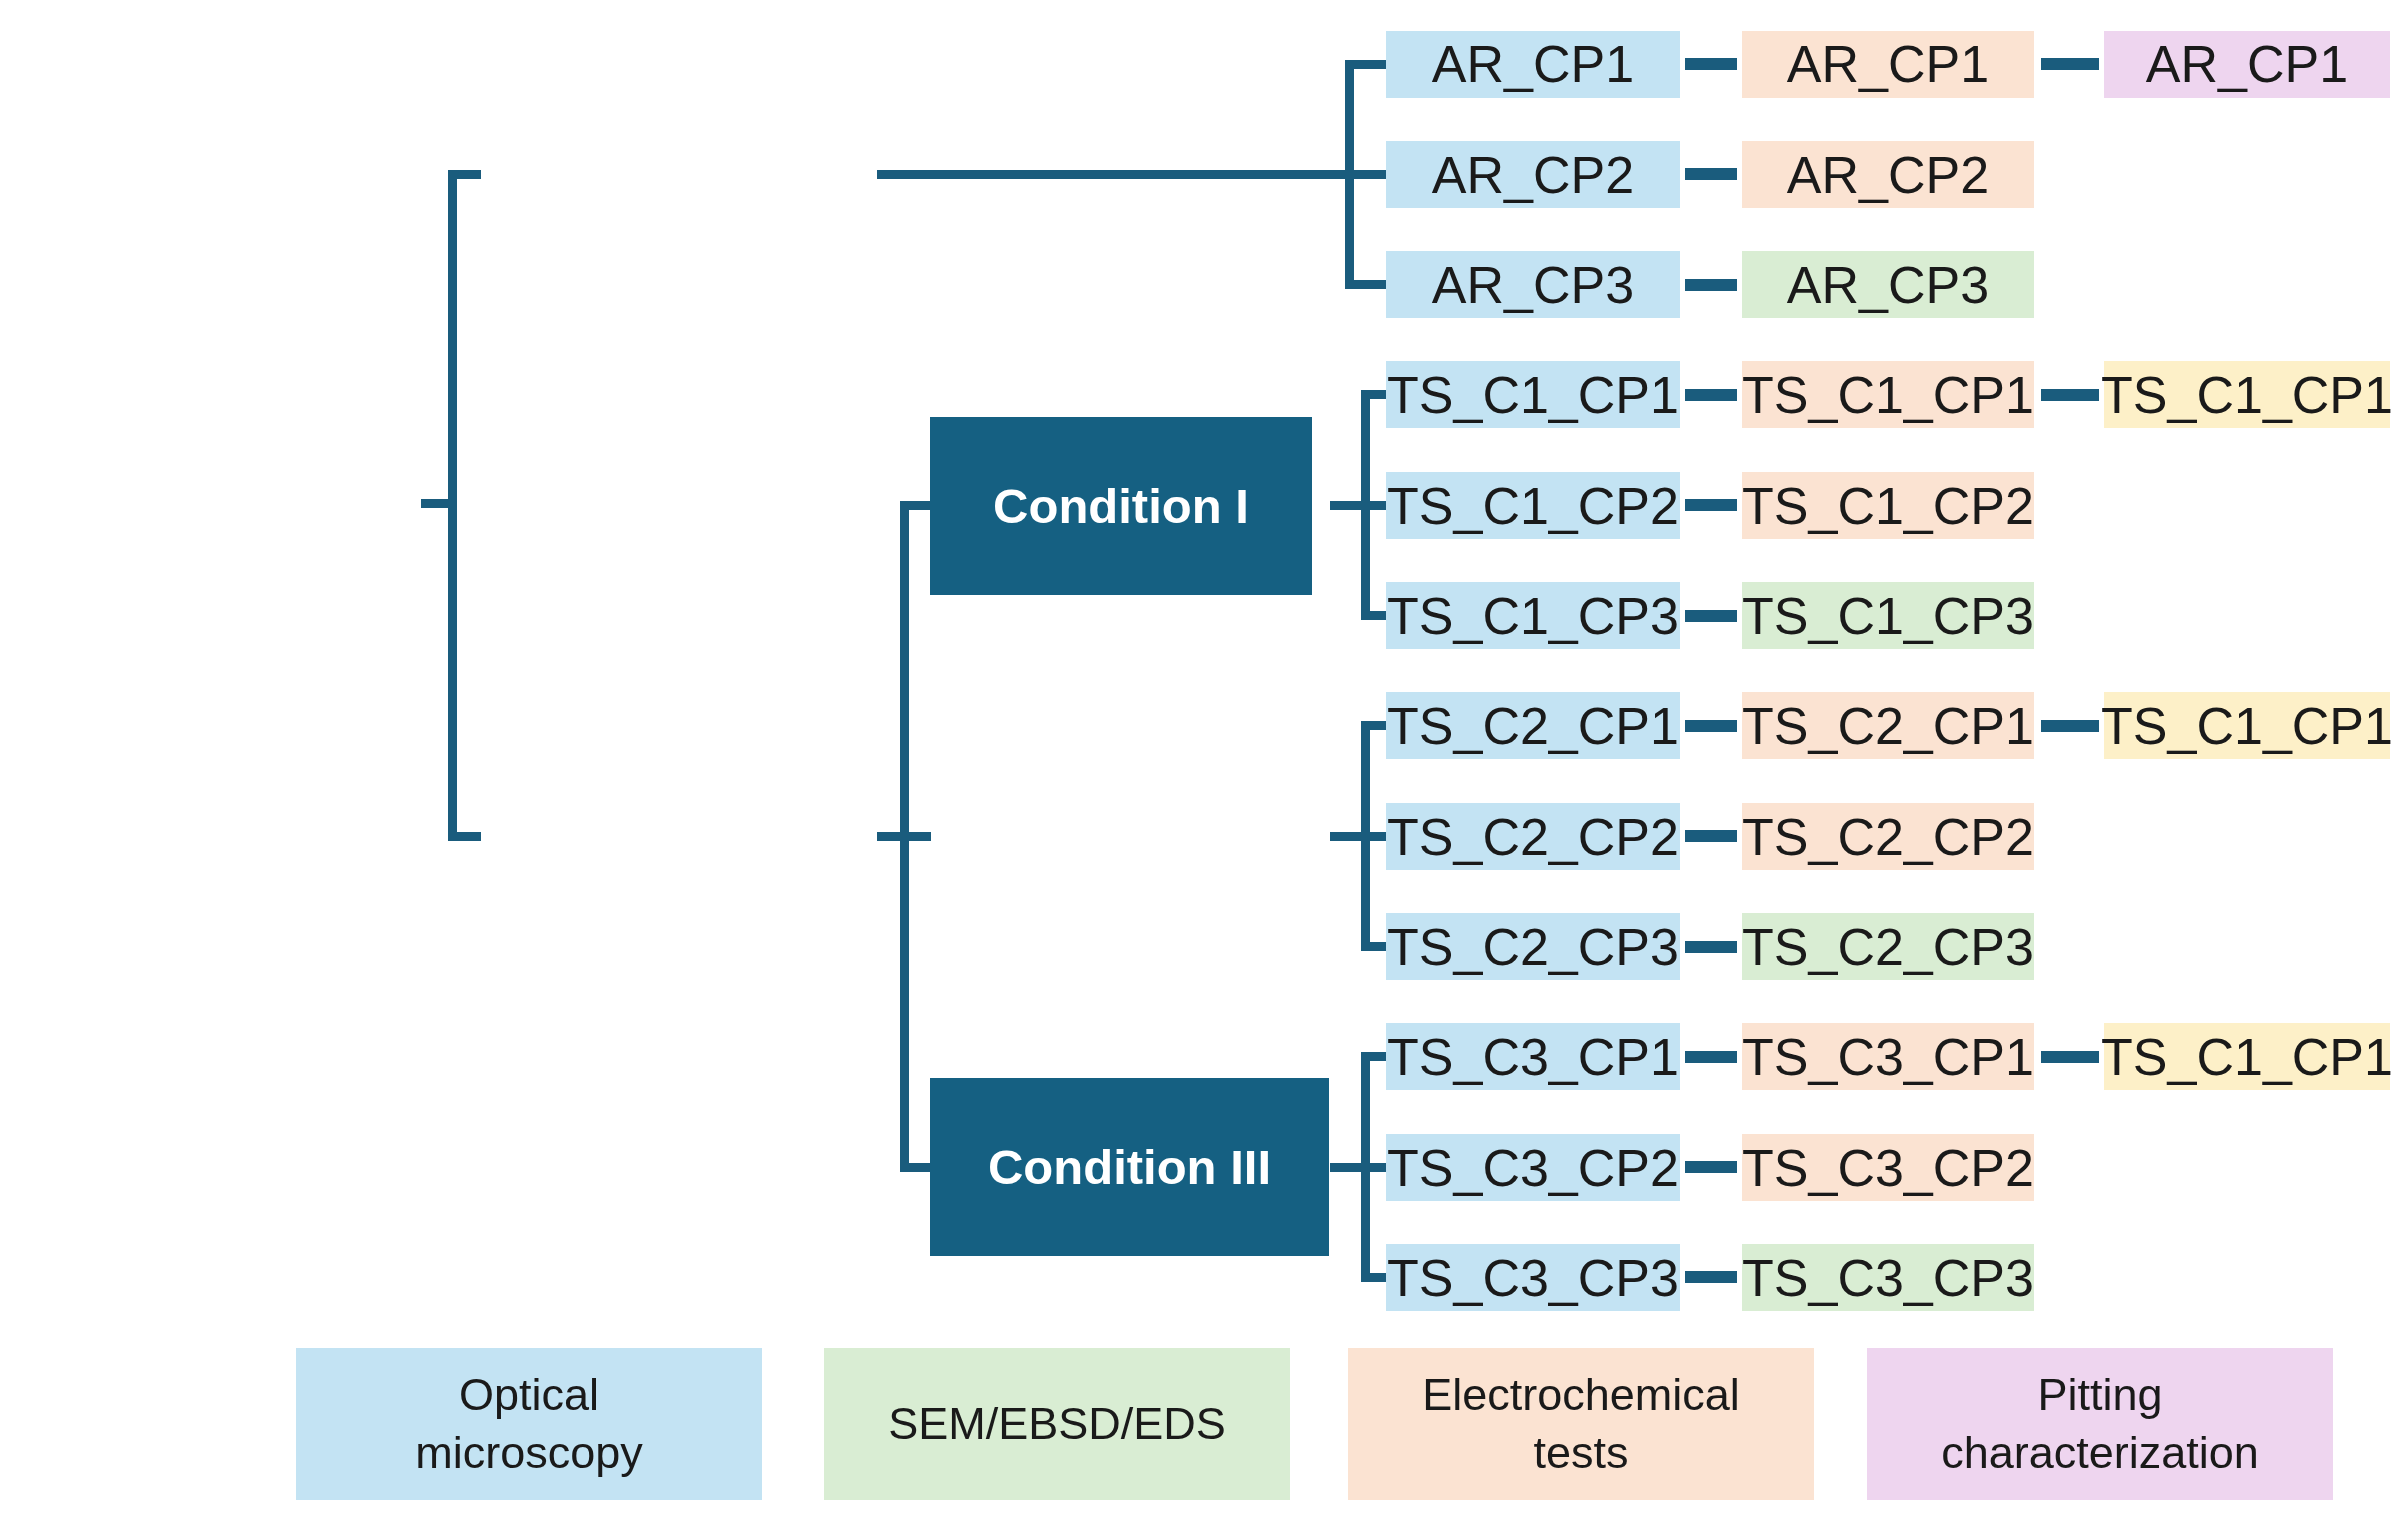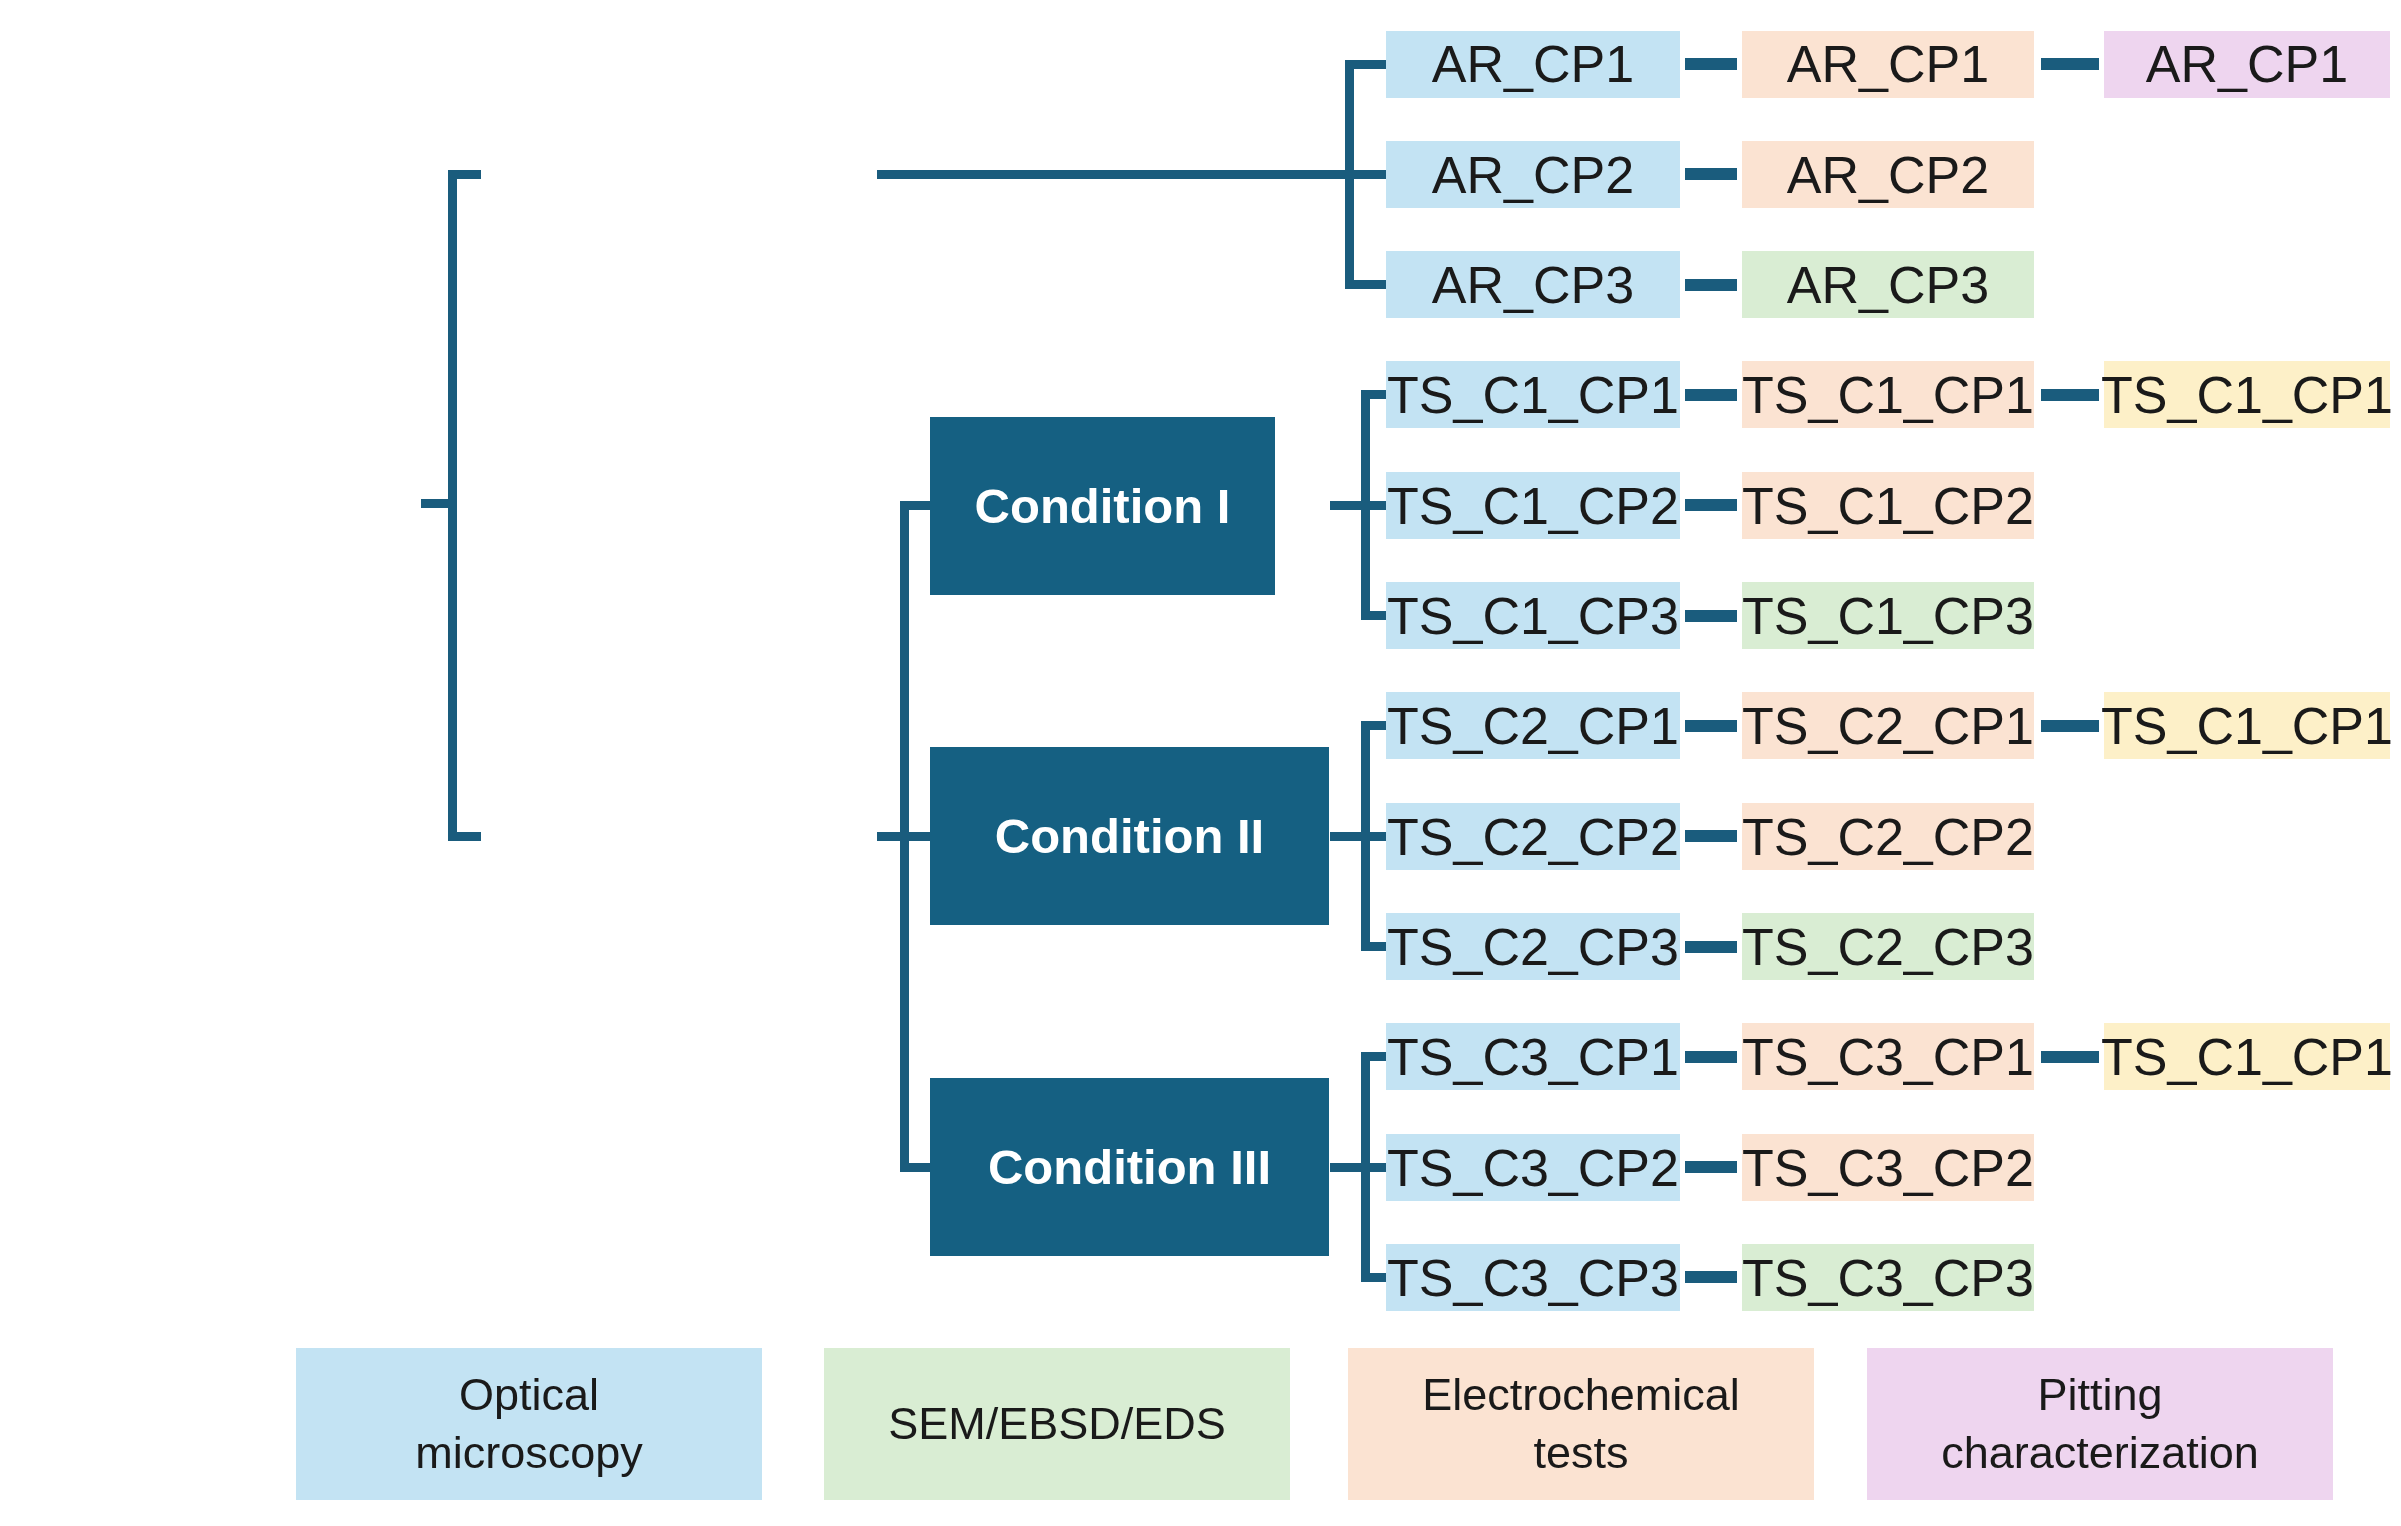--- a/index.html
+++ b/index.html
@@ -65,23 +65,22 @@
   }
 </style>
 </head>
 <body>
 
 <div class="canvas">
 
 
 
 
-  <div class="node dark" style="left:930px; top:417px; width:345px; height:178px;">Condition I</div>
+  <div class="node dark" style="left:930px; top:417px; width:382px; height:178px;">Condition I</div>
 
-  <div class="node dark" style="left:930px; top:747px; width:399px; height:178px;">Condition II</div>
 
   <div class="node dark" style="left:930px; top:1078px; width:399px; height:178px;">Condition III</div>
 
   <div id="rows">
       <div class="leaf" style="left: 1386px; top: 30.5px; width: 294px; height: 67px; background: rgb(195, 227, 243);">AR_CP1</div>
       <div class="leaf" style="left: 1742px; top: 30.5px; width: 292px; height: 67px; background: rgb(251, 227, 210);">AR_CP1</div>
       <div class="leaf" style="left: 2104px; top: 30.5px; width: 286px; height: 67px; background: rgb(238, 213, 239);">AR_CP1</div>
       <div class="leaf" style="left: 1386px; top: 141px; width: 294px; height: 67px; background: rgb(195, 227, 243);">AR_CP2</div>
       <div class="leaf" style="left: 1742px; top: 141px; width: 292px; height: 67px; background: rgb(251, 227, 210);">AR_CP2</div>
       <div class="leaf" style="left: 1386px; top: 251px; width: 294px; height: 67px; background: rgb(195, 227, 243);">AR_CP3</div>

